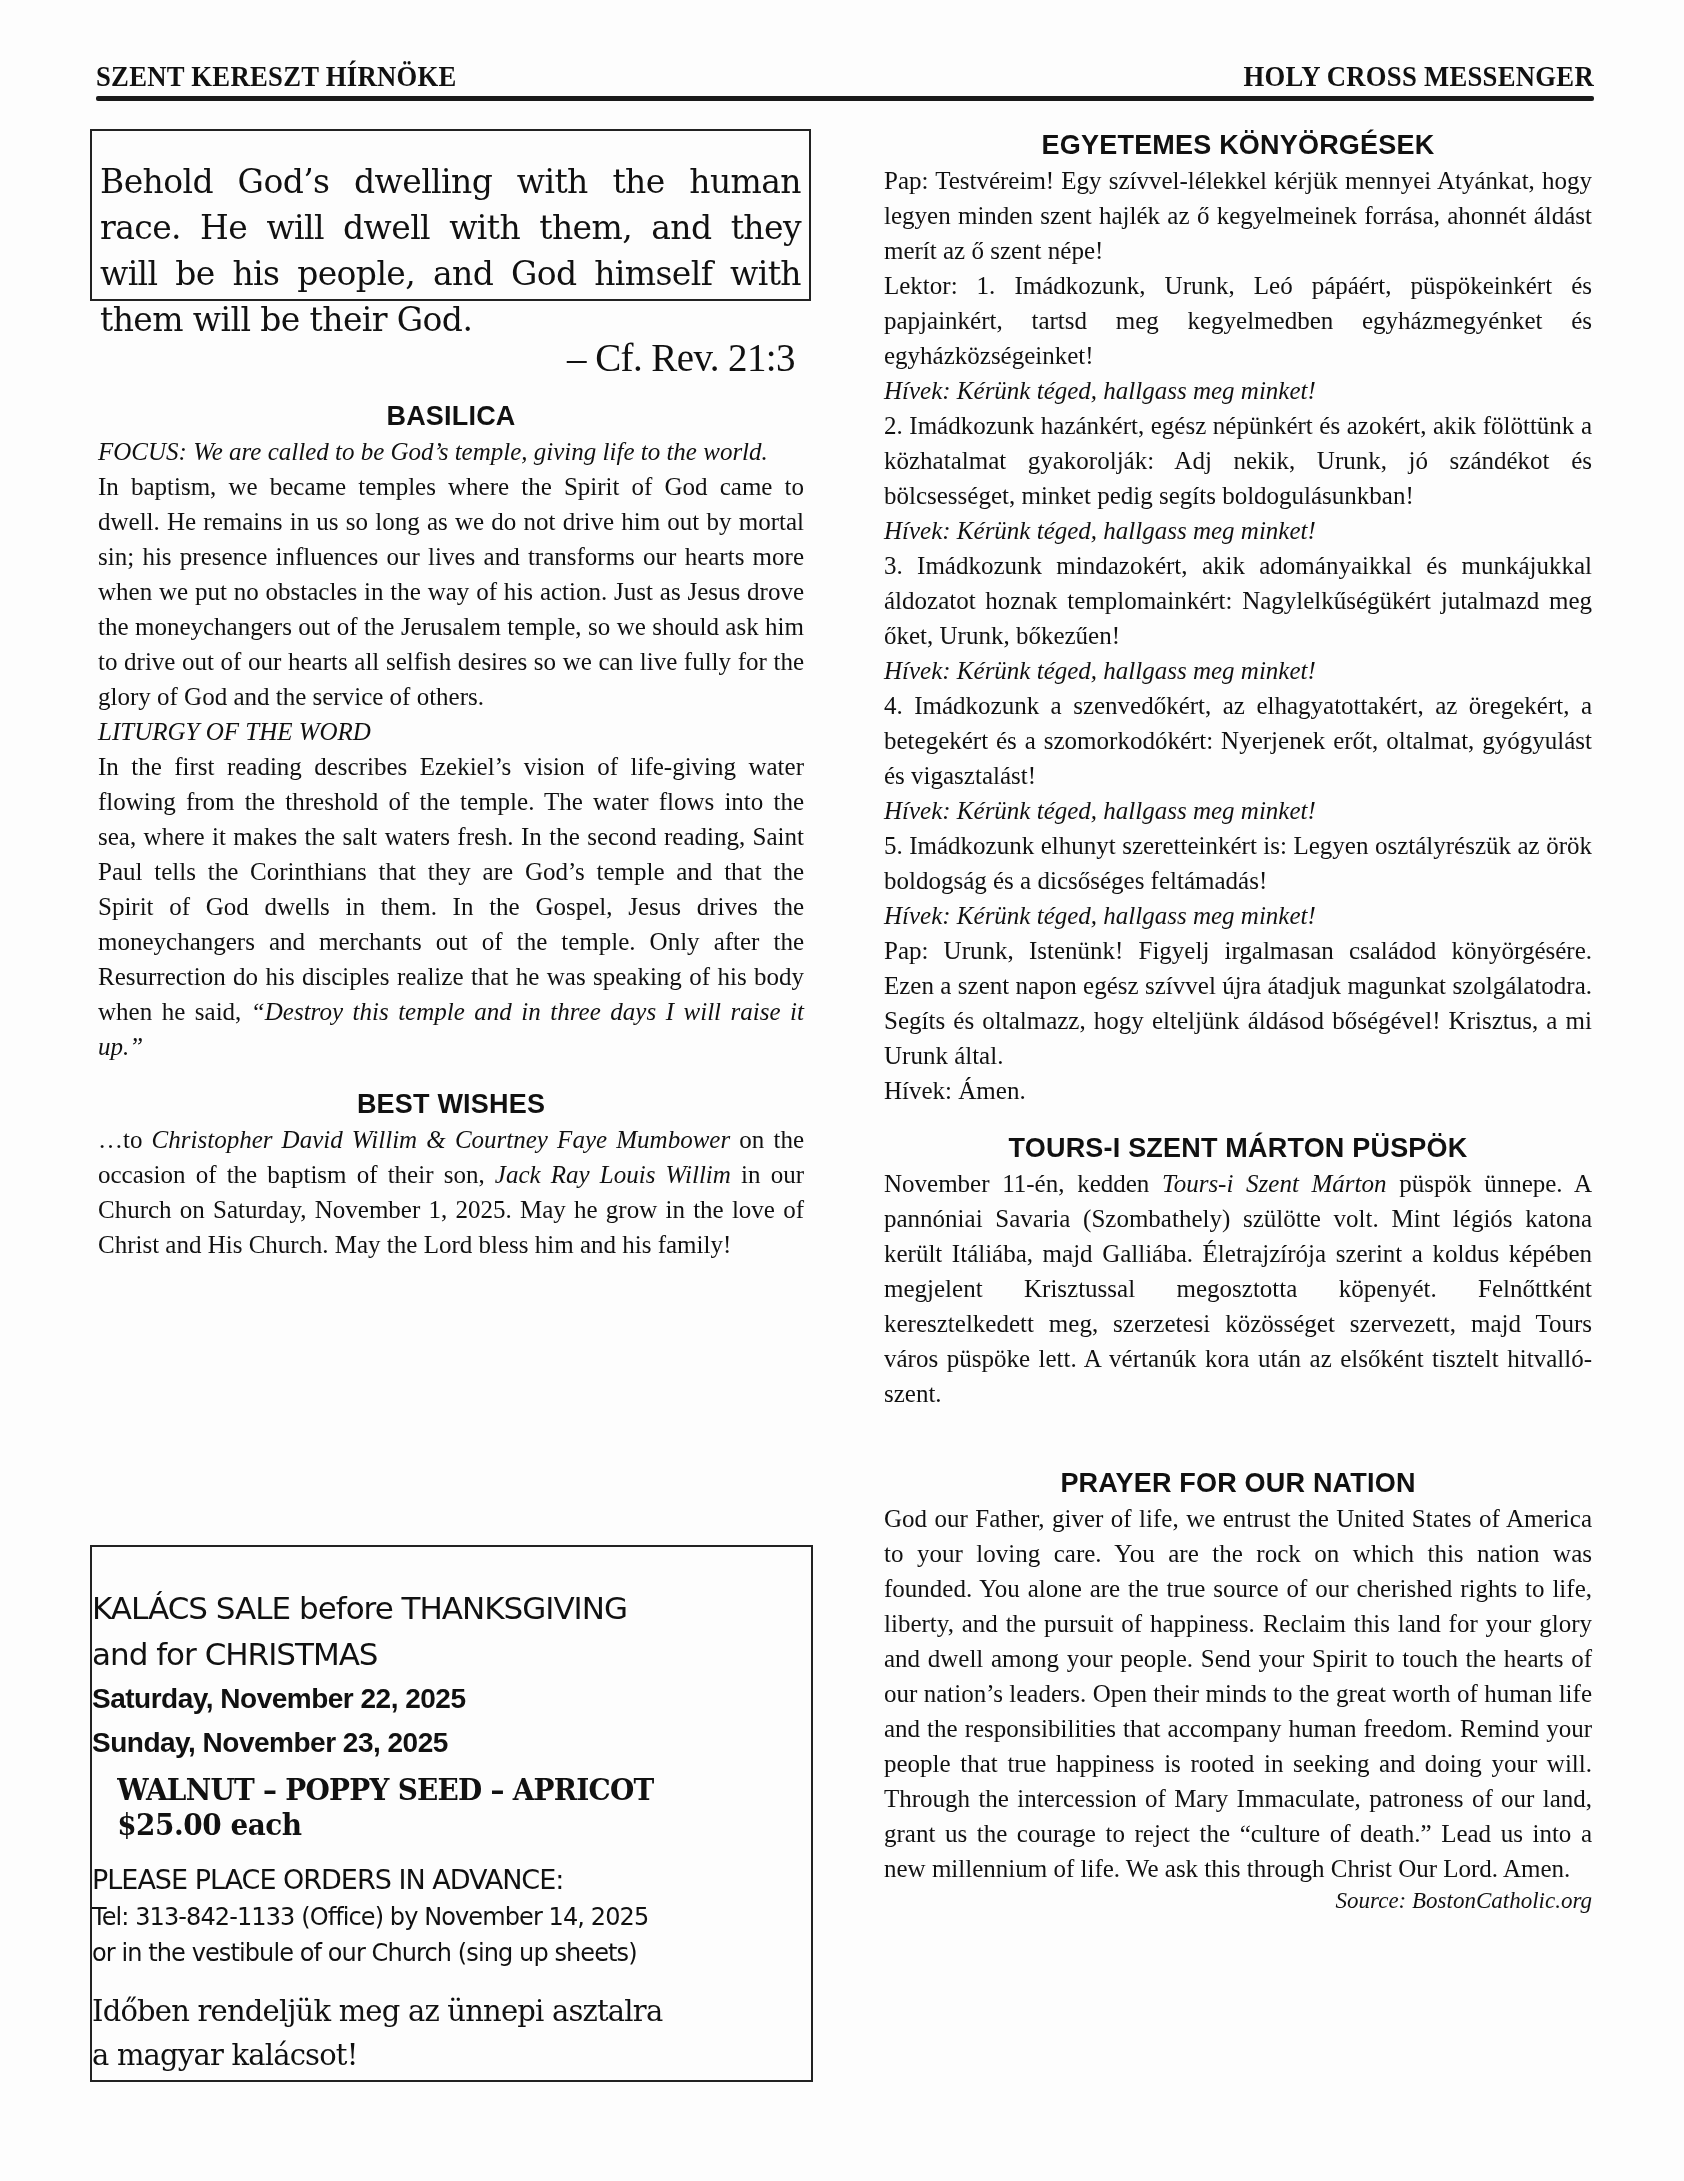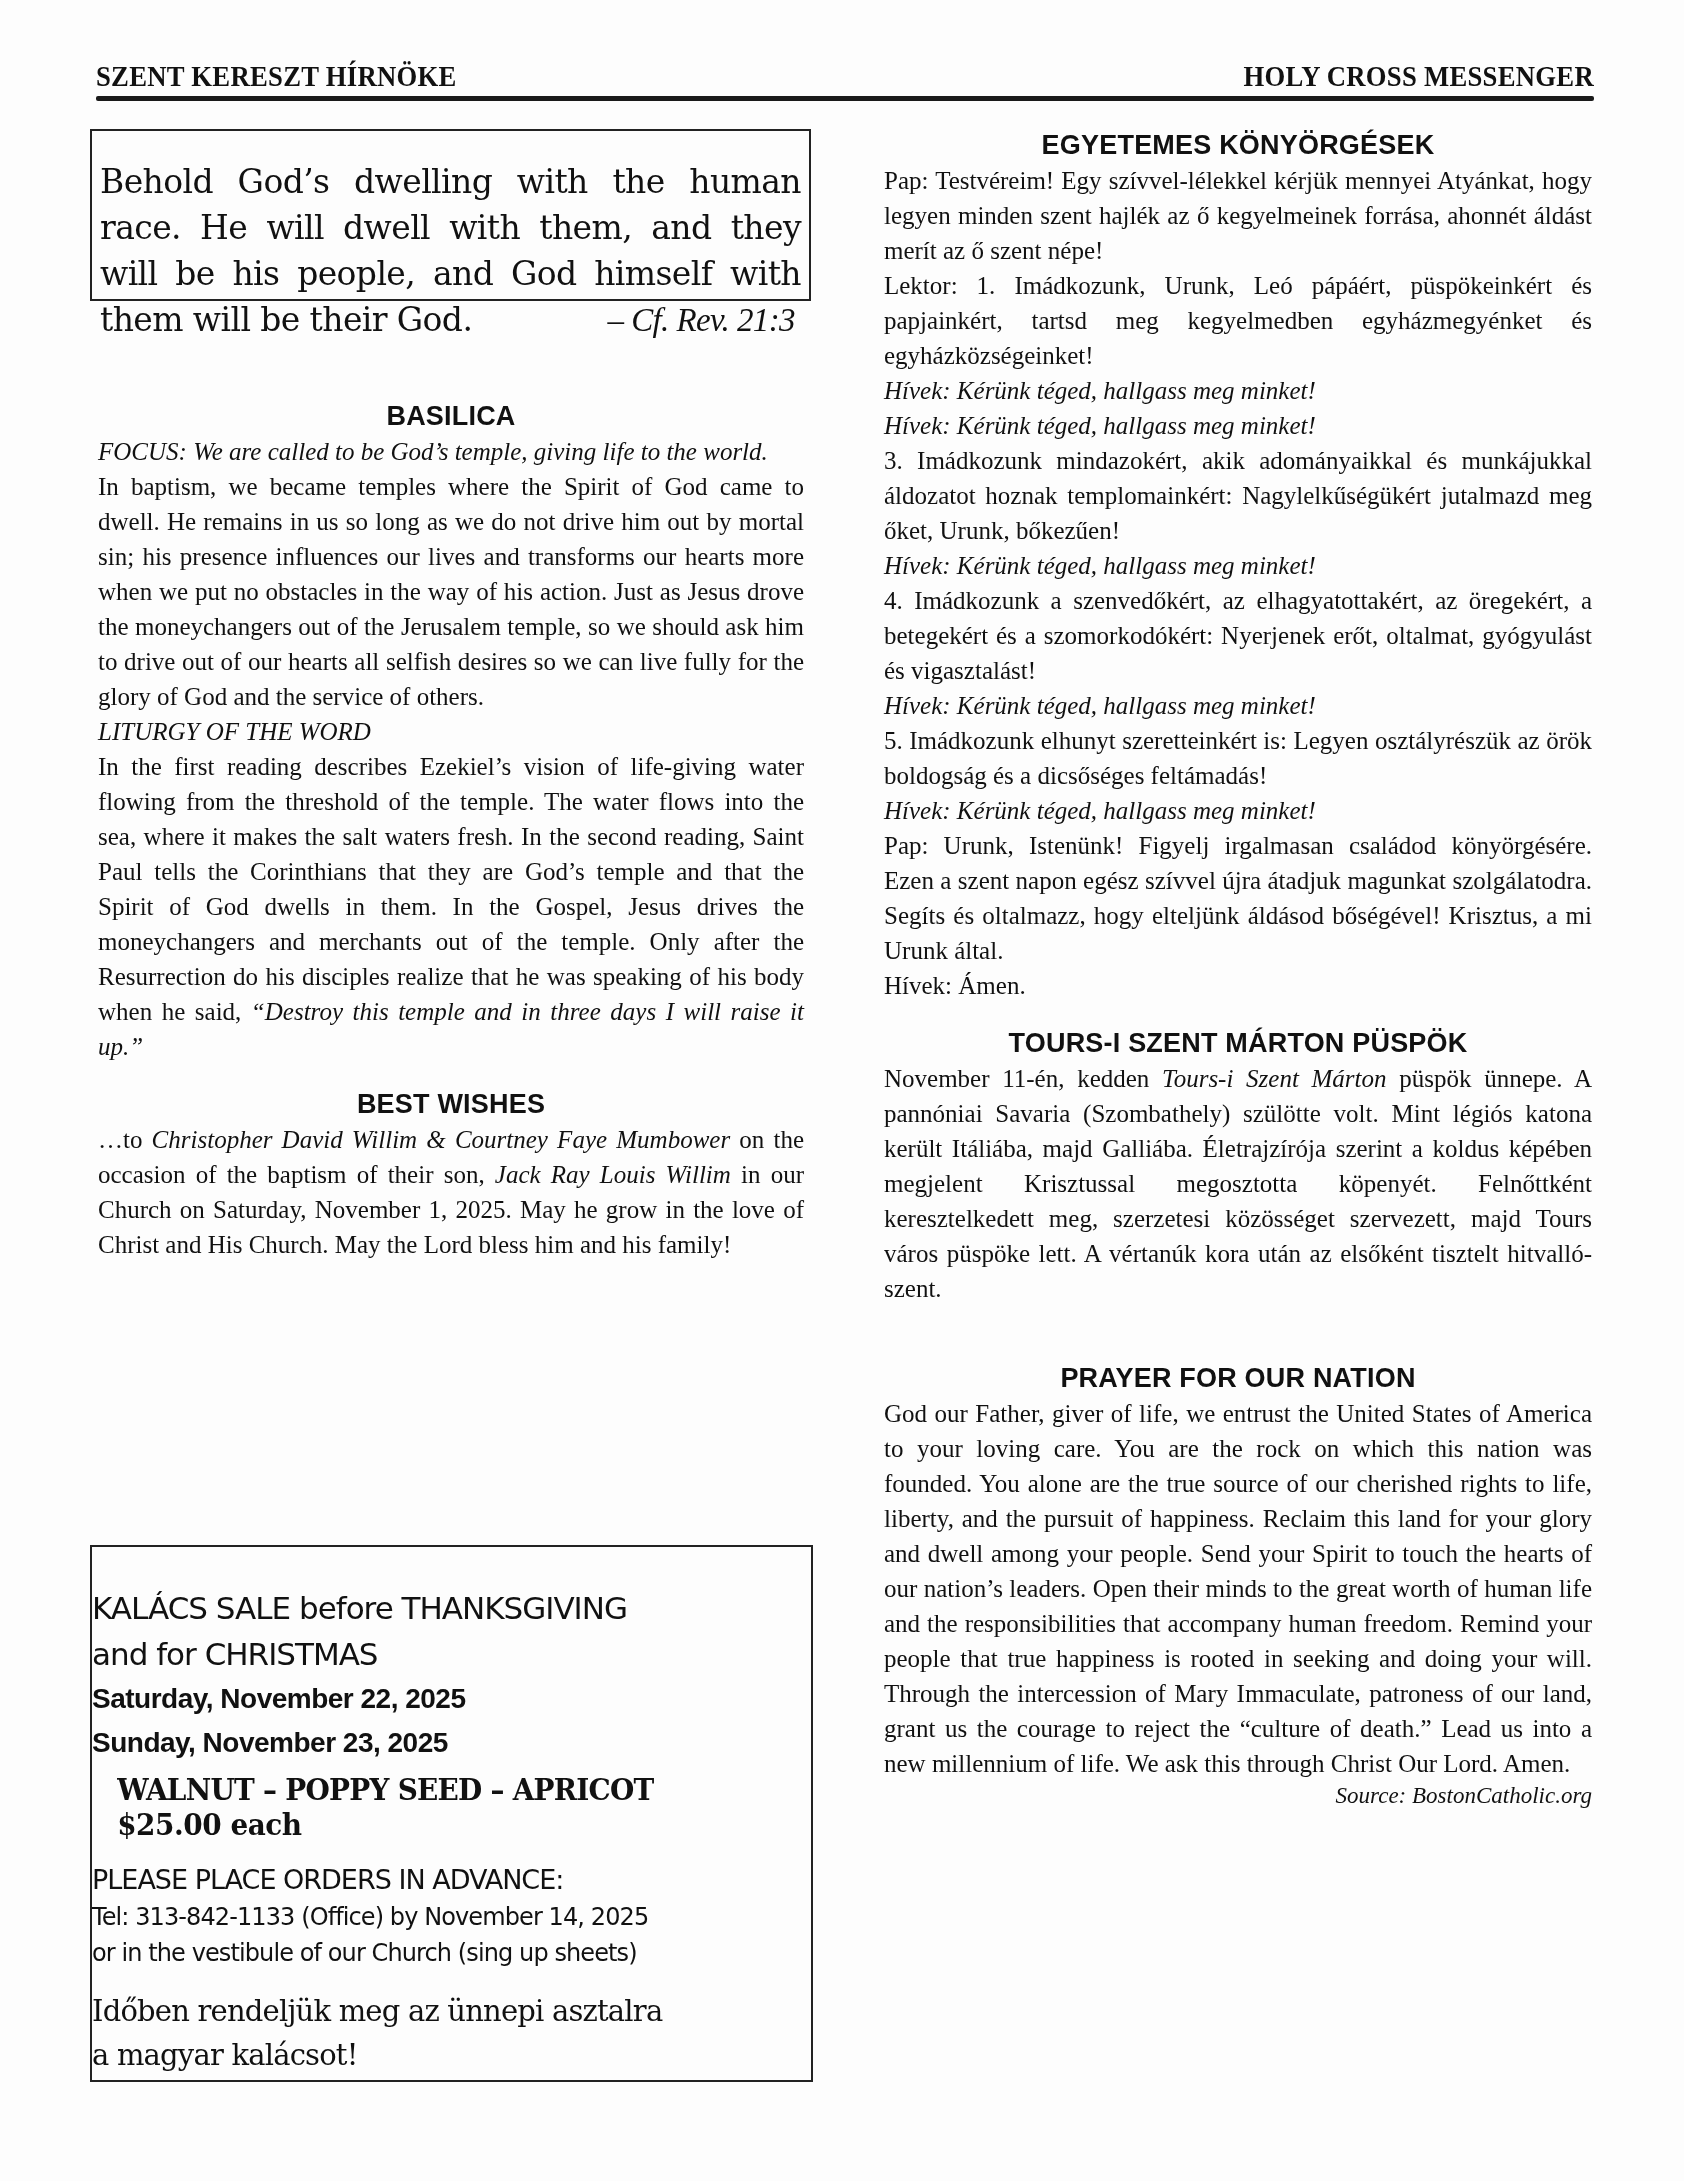--- a/index.html
+++ b/index.html
@@ -34,21 +34,21 @@
 
   
   .quote-box {
     position: absolute; left: 90px; top: 129px; width: 721px; height: 172px;
     border: 2px solid #222; box-sizing: border-box; padding: 28px 8px 0 8px;
   }
   .quote-text {
     font-family: "DejaVu Serif", serif; font-size: 33px; line-height: 46px;
     text-align: justify; margin: 0; letter-spacing: -0.6px;
   }
-  .quote-cite { font-family: "Liberation Serif", serif; font-style: italic; font-size: 33px; float: right; margin-right: 6px; }
+  .quote-cite { font-family: "Liberation Serif", serif; font-size: 39px; float: right; margin-right: 6px; margin-top: 38px; }
 
   
   .sale-box {
     position: absolute; left: 90px; top: 1545px; width: 723px; height: 537px;
     border: 2px solid #222; box-sizing: border-box; 
   }
   .sale-line { margin: 0; }
   .sale-title { font-family: "DejaVu Sans", sans-serif; font-size: 31px; line-height: 46px; letter-spacing: -1px; margin-top: 38px; }
   .sale-date { font-family: Liberation Sans, sans-serif; font-weight: bold; font-size: 28px; line-height: 44px; letter-spacing: -0.5px; }
   .sale-flavors { font-family: "DejaVu Serif", serif; font-weight: bold; font-size: 30px; line-height: 34px; letter-spacing: -0.8px; margin-top: 8px; transform: scaleX(0.93); }
@@ -103,20 +103,21 @@
     <p class="sale-line sale-hu first">Időben rendeljük meg az ünnepi asztalra</p>
     <p class="sale-line sale-hu">a magyar kalácsot!</p>
   </div>
 
   <div class="col col-right">
     <section>
       <h2 class="section-title">EGYETEMES KÖNYÖRGÉSEK</h2>
       <p class="body-text">Pap: Testvéreim! Egy szívvel-lélekkel kérjük mennyei Atyánkat, hogy legyen minden szent hajlék az ő kegyelmeinek forrása, ahonnét áldást merít az ő szent népe!</p>
       <p class="body-text">Lektor: 1. Imádkozunk, Urunk, Leó pápáért, püspökeinkért és papjainkért, tartsd meg kegyelmedben egyházmegyénket és egyházközségeinket!</p>
       <p class="body-text it">Hívek: Kérünk téged, hallgass meg minket!</p>
+      <p class="body-text">2. Imádkozunk hazánkért, egész népünkért és azokért, akik fölöttünk a közhatalmat gyakorolják: Adj nekik, Urunk, jó szándékot és bölcsességet, minket pedig segíts boldogulásunkban!</p>
       <p class="body-text it">Hívek: Kérünk téged, hallgass meg minket!</p>
       <p class="body-text">3. Imádkozunk mindazokért, akik adományaikkal és munkájukkal áldozatot hoznak templomainkért: Nagylelkűségükért jutalmazd meg őket, Urunk, bőkezűen!</p>
       <p class="body-text it">Hívek: Kérünk téged, hallgass meg minket!</p>
       <p class="body-text">4. Imádkozunk a szenvedőkért, az elhagyatottakért, az öregekért, a betegekért és a szomorkodókért: Nyerjenek erőt, oltalmat, gyógyulást és vigasztalást!</p>
       <p class="body-text it">Hívek: Kérünk téged, hallgass meg minket!</p>
       <p class="body-text">5. Imádkozunk elhunyt szeretteinkért is: Legyen osztályrészük az örök boldogság és a dicsőséges feltámadás!</p>
       <p class="body-text it">Hívek: Kérünk téged, hallgass meg minket!</p>
       <p class="body-text">Pap: Urunk, Istenünk! Figyelj irgalmasan családod könyörgésére. Ezen a szent napon egész szívvel újra átadjuk magunkat szolgálatodra. Segíts és oltalmazz, hogy elteljünk áldásod bőségével! Krisztus, a mi Urunk által.</p>
       <p class="body-text">Hívek: Ámen.</p>
     </section>

